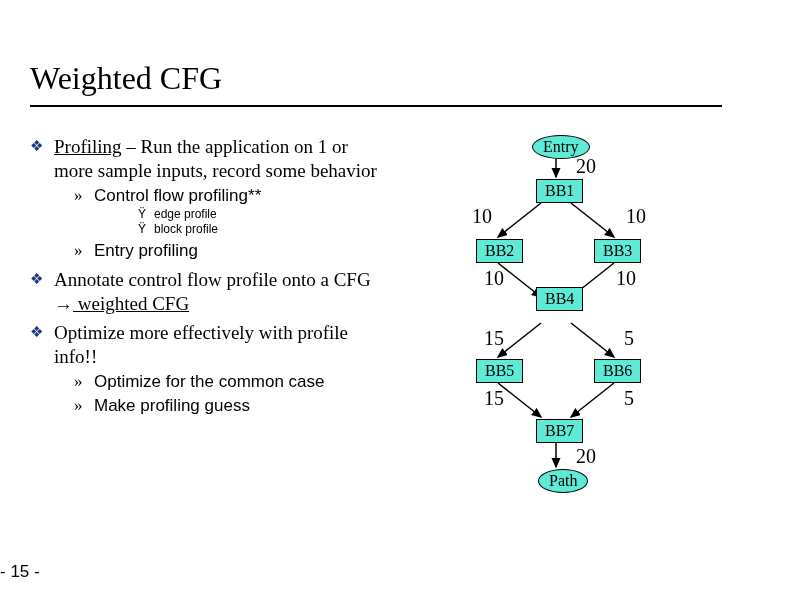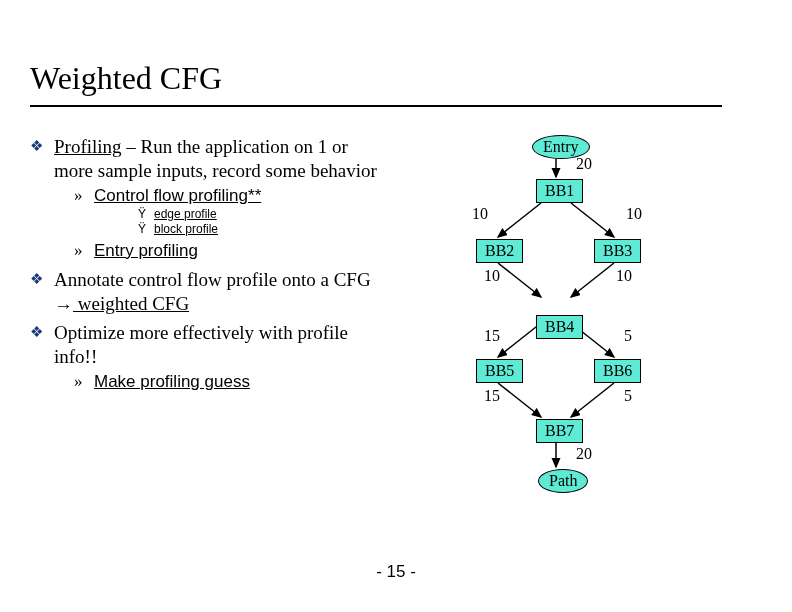--- a/index.html
+++ b/index.html
@@ -41,21 +41,21 @@
     margin-bottom: 6px;
   }
   .bullet-main::before {
     content: "❖";
     position: absolute;
     left: 0;
     top: 2px;
     color: #1a3a7a;
     font-size: 15px;
   }
-  .bullet-sub-list { list-style: none; margin-top: 2px; text-decoration: underline; }
+  .bullet-sub-list { list-style: none; margin-top: 2px; }
   .bullet-sub {
     position: relative;
     padding-left: 40px;
     font-family: Arial, sans-serif;
     font-size: 17px;
     line-height: 1.3;
     margin-bottom: 2px;
   }
   .bullet-sub::before {
     content: "»";
@@ -91,29 +91,29 @@
     position: absolute;
     border: 1.5px solid #000;
     background: #5eead4;
     text-align: right;
     line-height: 20px;
     padding: 1px 8px;
   }
   .node.oval { border-radius: 50%; padding: 1px 10px; }
   .edge-label {
     position: absolute;
-    font-size: 16px;
+    font-size: 20px;
   }
 
   .page-num {
     position: absolute;
     bottom: 30px;
     left: 0;
     width: 100%;
-    text-align: center;
+    text-align: left;
     font-size: 17px;
     font-family: Arial, sans-serif;
   }
 </style>
 </head>
 <body>
 
 <div class="slide">
   <h1 class="title">Weighted CFG</h1>
 
@@ -135,20 +135,21 @@
           </ul>
         </li>
 
         <li class="bullet-main">
           <span>Annotate control flow profile onto a CFG </span><span>→</span><span class="underline"> weighted CFG</span>
         </li>
 
         <li class="bullet-main">
           <span>Optimize more effectively with profile info!!</span>
           <ul class="bullet-sub-list">
+            <li class="bullet-sub">Optimize for the common case</li>
             <li class="bullet-sub">Make profiling guess</li>
           </ul>
         </li>
 
       </ul>
     </div>
 
     <div class="diagram">
       <svg width="260" height="430" style="position:absolute;left:0;top:0">
         <defs>
@@ -185,21 +186,21 @@
 
       <div class="edge-label" style="left:46px;top:70px">10</div>
       <div class="edge-label" style="left:200px;top:70px">10</div>
 
       <div class="node" style="left:50px;top:104px">BB2</div>
       <div class="node" style="left:168px;top:104px">BB3</div>
 
       <div class="edge-label" style="left:58px;top:132px">10</div>
       <div class="edge-label" style="left:190px;top:132px">10</div>
 
-      <div class="node" style="left:110px;top:180px">BB4</div>
+      <div class="node" style="left:110px;top:152px">BB4</div>
 
       <div class="edge-label" style="left:58px;top:192px">15</div>
       <div class="edge-label" style="left:198px;top:192px">5</div>
 
       <div class="node" style="left:50px;top:224px">BB5</div>
       <div class="node" style="left:168px;top:224px">BB6</div>
 
       <div class="edge-label" style="left:58px;top:252px">15</div>
       <div class="edge-label" style="left:198px;top:252px">5</div>
 

